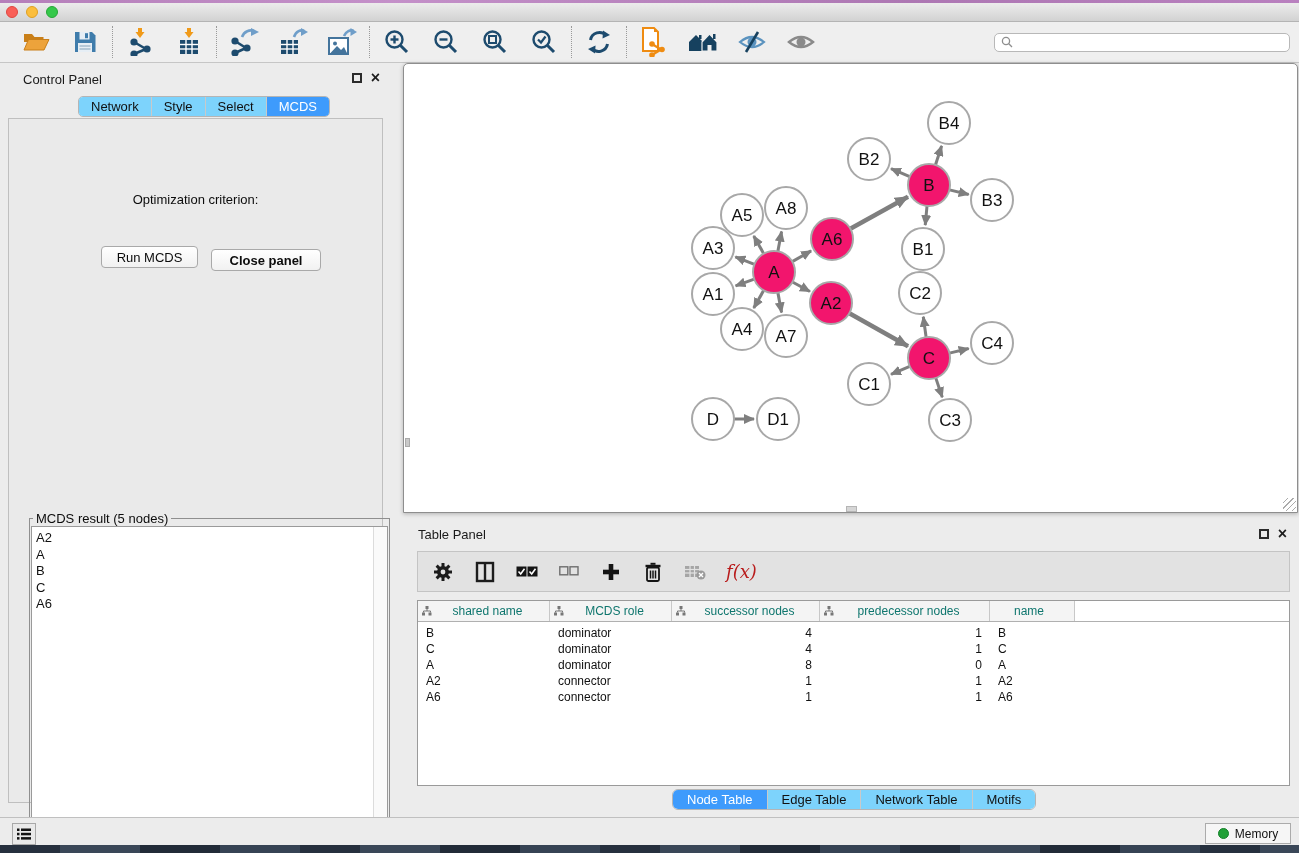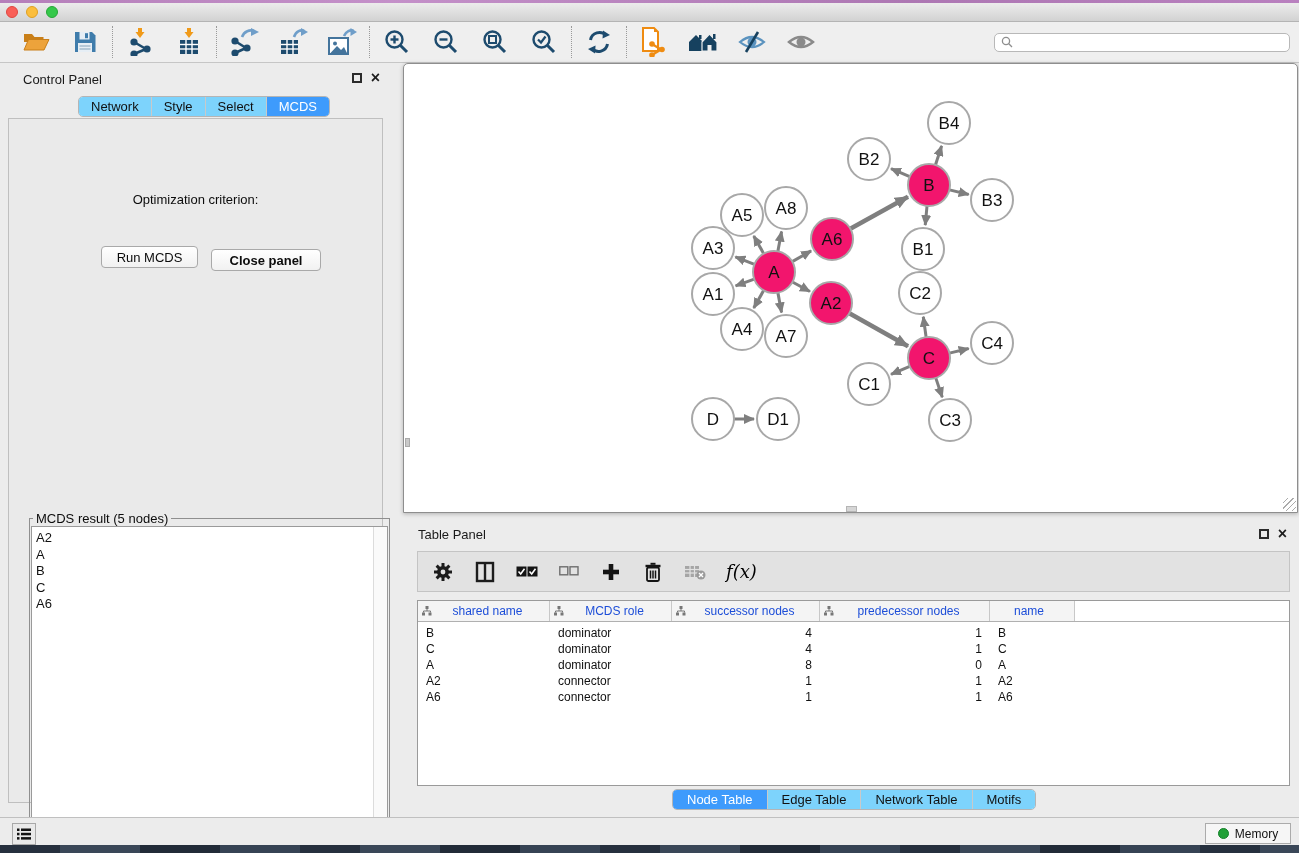--- a/index.html
+++ b/index.html
@@ -88,33 +88,33 @@
   .resize-grip { position:absolute; right:1px; bottom:1px; width:13px; height:13px;
     background:repeating-linear-gradient(135deg, transparent 0 3px, #ababab 3px 4px); }
 
   
   .table-panel { position:absolute; left:403px; top:522px; width:896px; height:295px; background:#ececec; }
   .tp-title { position:absolute; left:15px; top:5px; font-size:13px; color:#1a1a1a; }
   .tp-icons { right:12px; top:7px; }
   .tp-toolbar { position:absolute; left:14px; top:29px; width:873px; height:41px;
     background:#e2e2e2; border:1px solid #c4c4c4; display:flex; align-items:center; gap:20px; padding:0 14px; }
   .tp-tool { display:flex; align-items:center; justify-content:center; width:22px; height:24px; }
-  .fx-label { font-family:"DejaVu Serif",serif; font-style:italic; font-size:18px; color:#000000; }
+  .fx-label { font-family:"DejaVu Serif",serif; font-style:italic; font-size:18px; color:#b91c1c; }
   .data-table { position:absolute; left:14px; top:78px; width:873px; height:186px;
     background:#fff; border:1px solid #9a9a9a; overflow:hidden; }
-  .dt-header { display:flex; height:21px; border-bottom:1px solid #b0b0b0; font-size:12px; color:#1d4ed8; }
+  .dt-header { display:flex; height:21px; border-bottom:1px solid #b0b0b0; font-size:12px; color:#0f766e; }
   .th { display:flex; align-items:center; background:#f4f4f4; border-right:1px solid #c8c8c8; position:relative; }
   .th .th-label { flex:1; text-align:center; padding-right:6px; }
   .th .tree-ico { margin-left:4px; }
   .dt-body { font-size:12px; color:#111; padding-top:3px; }
   .dt-row { display:flex; height:16px; line-height:16px; }
   .td { overflow:hidden; white-space:nowrap; }
   .td.l { padding-left:8px; text-align:left; }
   .td.r { padding-right:8px; text-align:right; }
-  .tp-tabs { position:absolute; left:269px; top:267px; }
+  .tp-tabs { position:absolute; left:269px; top:267px;border-radius:6px; }
   .tp-tabs .seg { padding:0 14px; }
 
   
   .status-bar { position:absolute; left:0; top:817px; width:1299px; height:28px;
     background:#ececec; border-top:1px solid #c0c0c0; }
   .list-btn { position:absolute; left:12px; top:5px; width:24px; height:22px;
     background:#e9e9e9; border:1px solid #a8a8a8; display:flex; align-items:center; justify-content:center; }
   .memory-btn { position:absolute; right:8px; top:5px; width:86px; height:21px;
     background:#f6f6f6; border:1px solid #ababab; display:flex; align-items:center;
     justify-content:center; gap:6px; font-size:12px; color:#111; }

